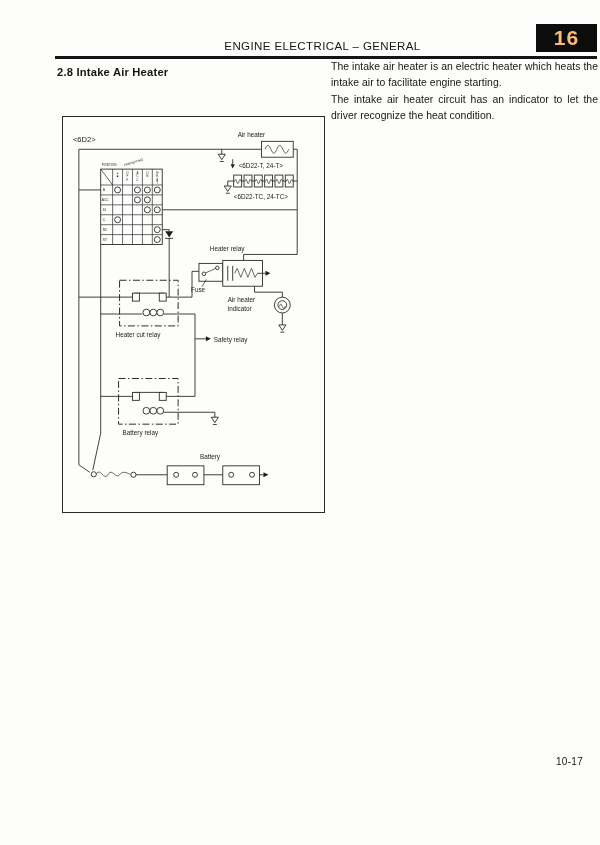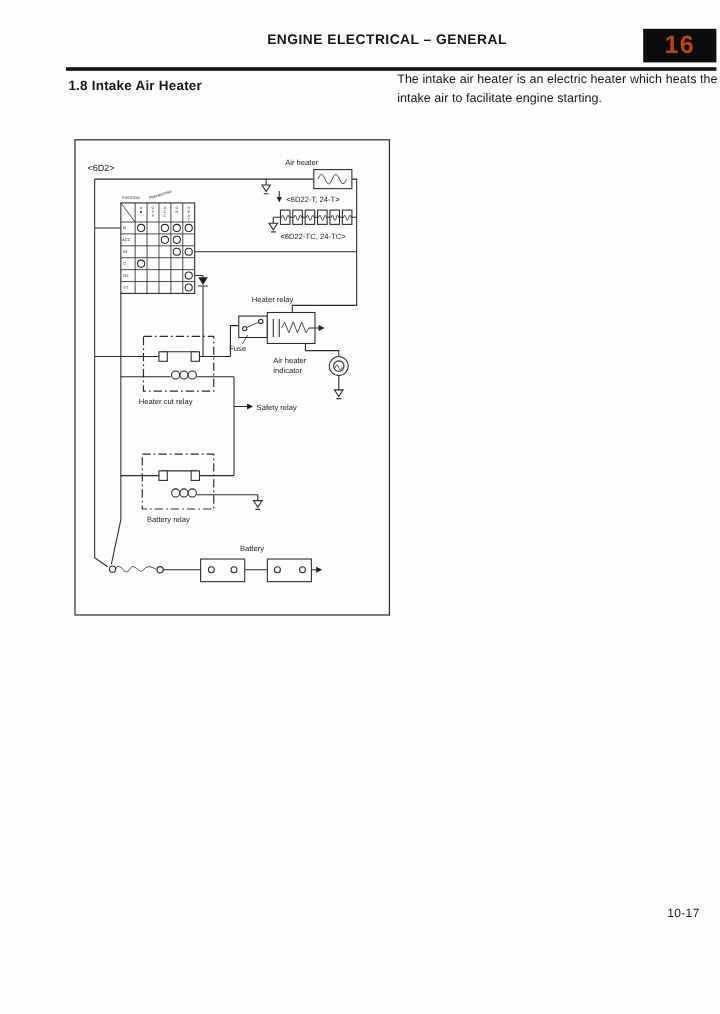--- a/index.html
+++ b/index.html
@@ -4,26 +4,26 @@
 <style>
   html,body{margin:0;padding:0;}
   body{
     width:600px;height:845px;position:relative;
     background:#fdfdfb;color:#161616;
     font-family:"Liberation Sans","DejaVu Sans",sans-serif;
     overflow:hidden;
   }
   
   .hdr-title{
-    position:absolute;left:45px;right:0;top:28px;
-    text-align:center;font-weight:bold;font-size:11.5px;letter-spacing:.4px;
+    position:absolute;left:45px;right:0;top:40px;
+    text-align:center;font-weight:normal;font-size:11.5px;letter-spacing:.4px;
   }
   .chapter-box{
     position:absolute;left:536px;top:24px;width:61px;height:28px;
-    background:#0c0c0c;color:#c2410c;display:flex;align-items:center;justify-content:center;
+    background:#0c0c0c;color:#fdba74;display:flex;align-items:center;justify-content:center;
     font-weight:bold;font-size:21px;letter-spacing:1px;
   }
   .hdr-rule{
     position:absolute;left:55px;top:56px;width:542px;height:2.6px;background:#141414;
   }
   
   .section-heading{
     position:absolute;left:57px;top:66px;font-weight:bold;font-size:11.2px;letter-spacing:.2px;
   }
   .figure-frame{
@@ -53,21 +53,21 @@
   .solid{fill:#1c1c1c;stroke:none;}
   .openc{fill:#fdfdfb;stroke:#2a2a2a;stroke-width:0.9;}
 </style>
 </head>
 <body>
 
 <div class="hdr-title">ENGINE ELECTRICAL – GENERAL</div>
 <div class="chapter-box">16</div>
 <div class="hdr-rule"></div>
 
-<div class="section-heading">1.8 Intake Air Heater</div>
+<div class="section-heading">2.8 Intake Air Heater</div>
 
 <div class="figure-frame">
 <svg viewBox="0 0 263 397">
   <defs>
     <g id="gnd">
       <path class="wire" d="M0,0 V5"></path>
       <path class="openc" d="M-3.6,5 H3.6 L0,10.5 Z"></path>
       <path class="wire" d="M-2,12.3 H2"></path>
     </g>
     <g id="hcoil">
@@ -232,15 +232,16 @@
     <circle class="openc" cx="133" cy="360" r="2.5"></circle>
     <circle class="openc" cx="169.5" cy="360" r="2.5"></circle>
     <circle class="openc" cx="190.5" cy="360" r="2.5"></circle>
     <path class="solid" d="M202,357.5 V362.5 L207,360 Z"></path>
   </g>
 </svg>
 </div>
 
 <div class="body-text">
   <p>The intake air heater is an electric heater which heats the intake air to facilitate engine starting.</p>
+  <p>The intake air heater circuit has an indicator to let the driver recognize the heat condition.</p>
 </div>
 
 <div class="page-number">10-17</div>
 
 </body></html>

